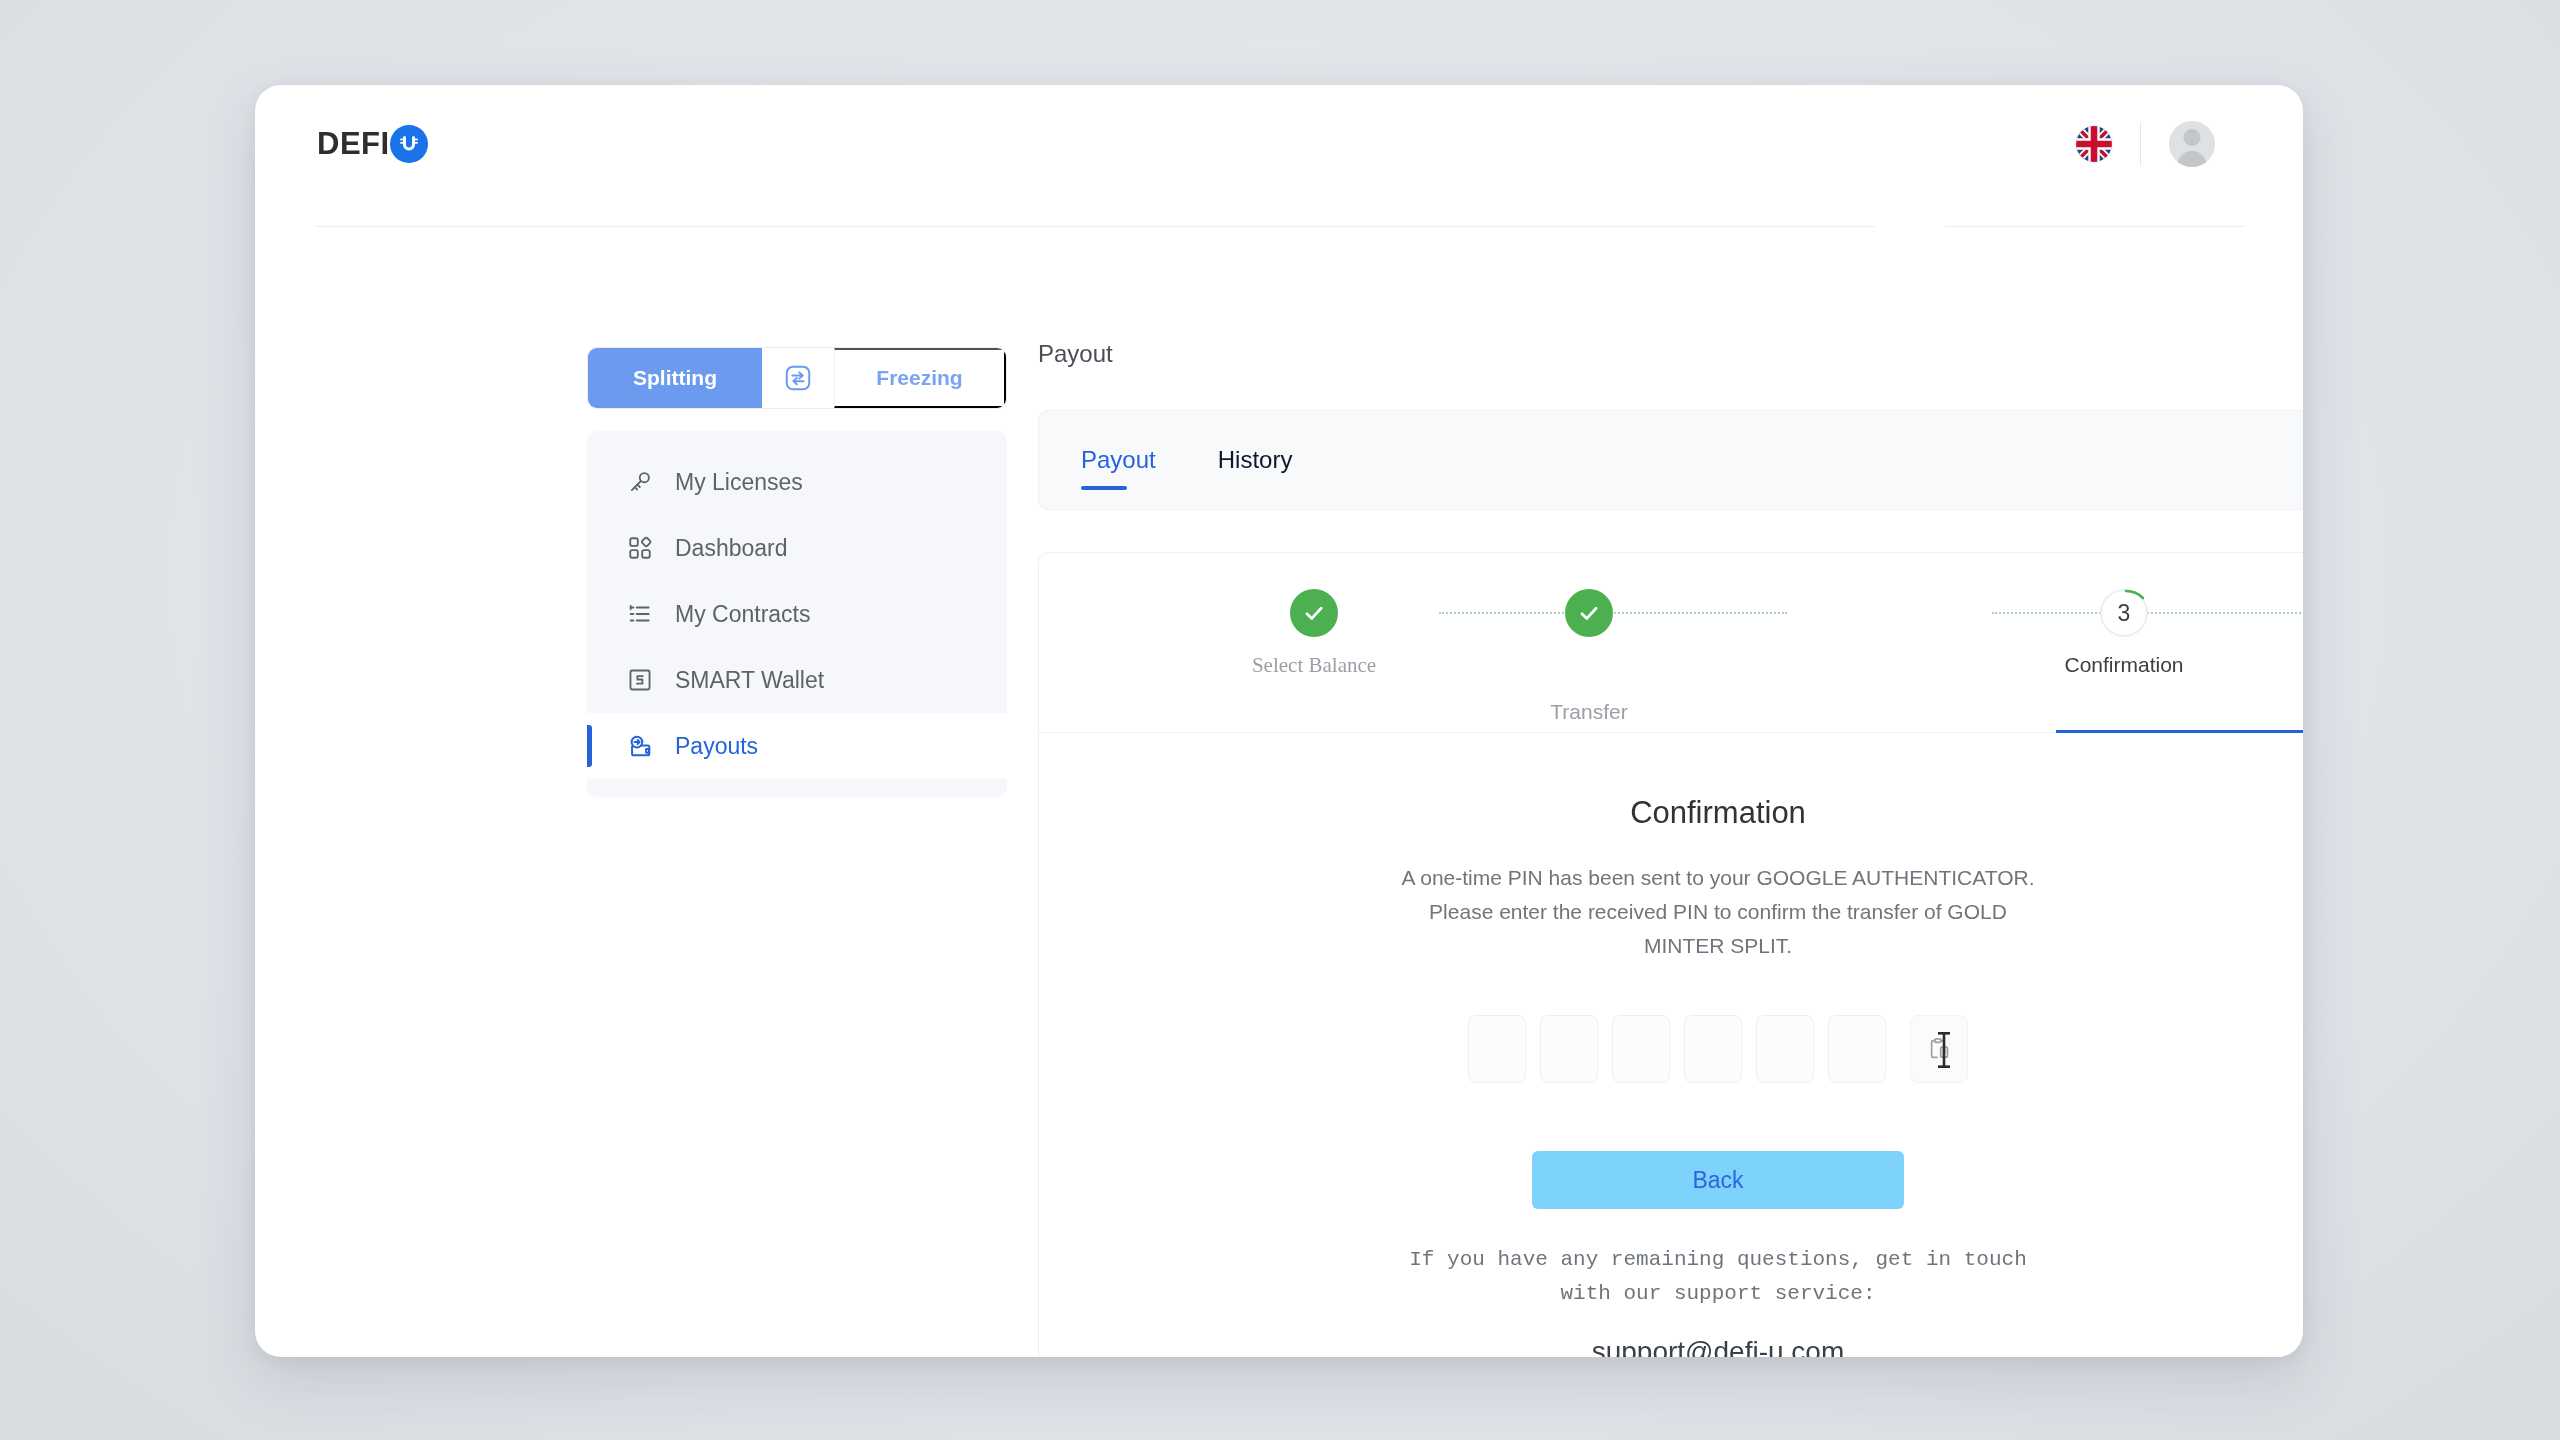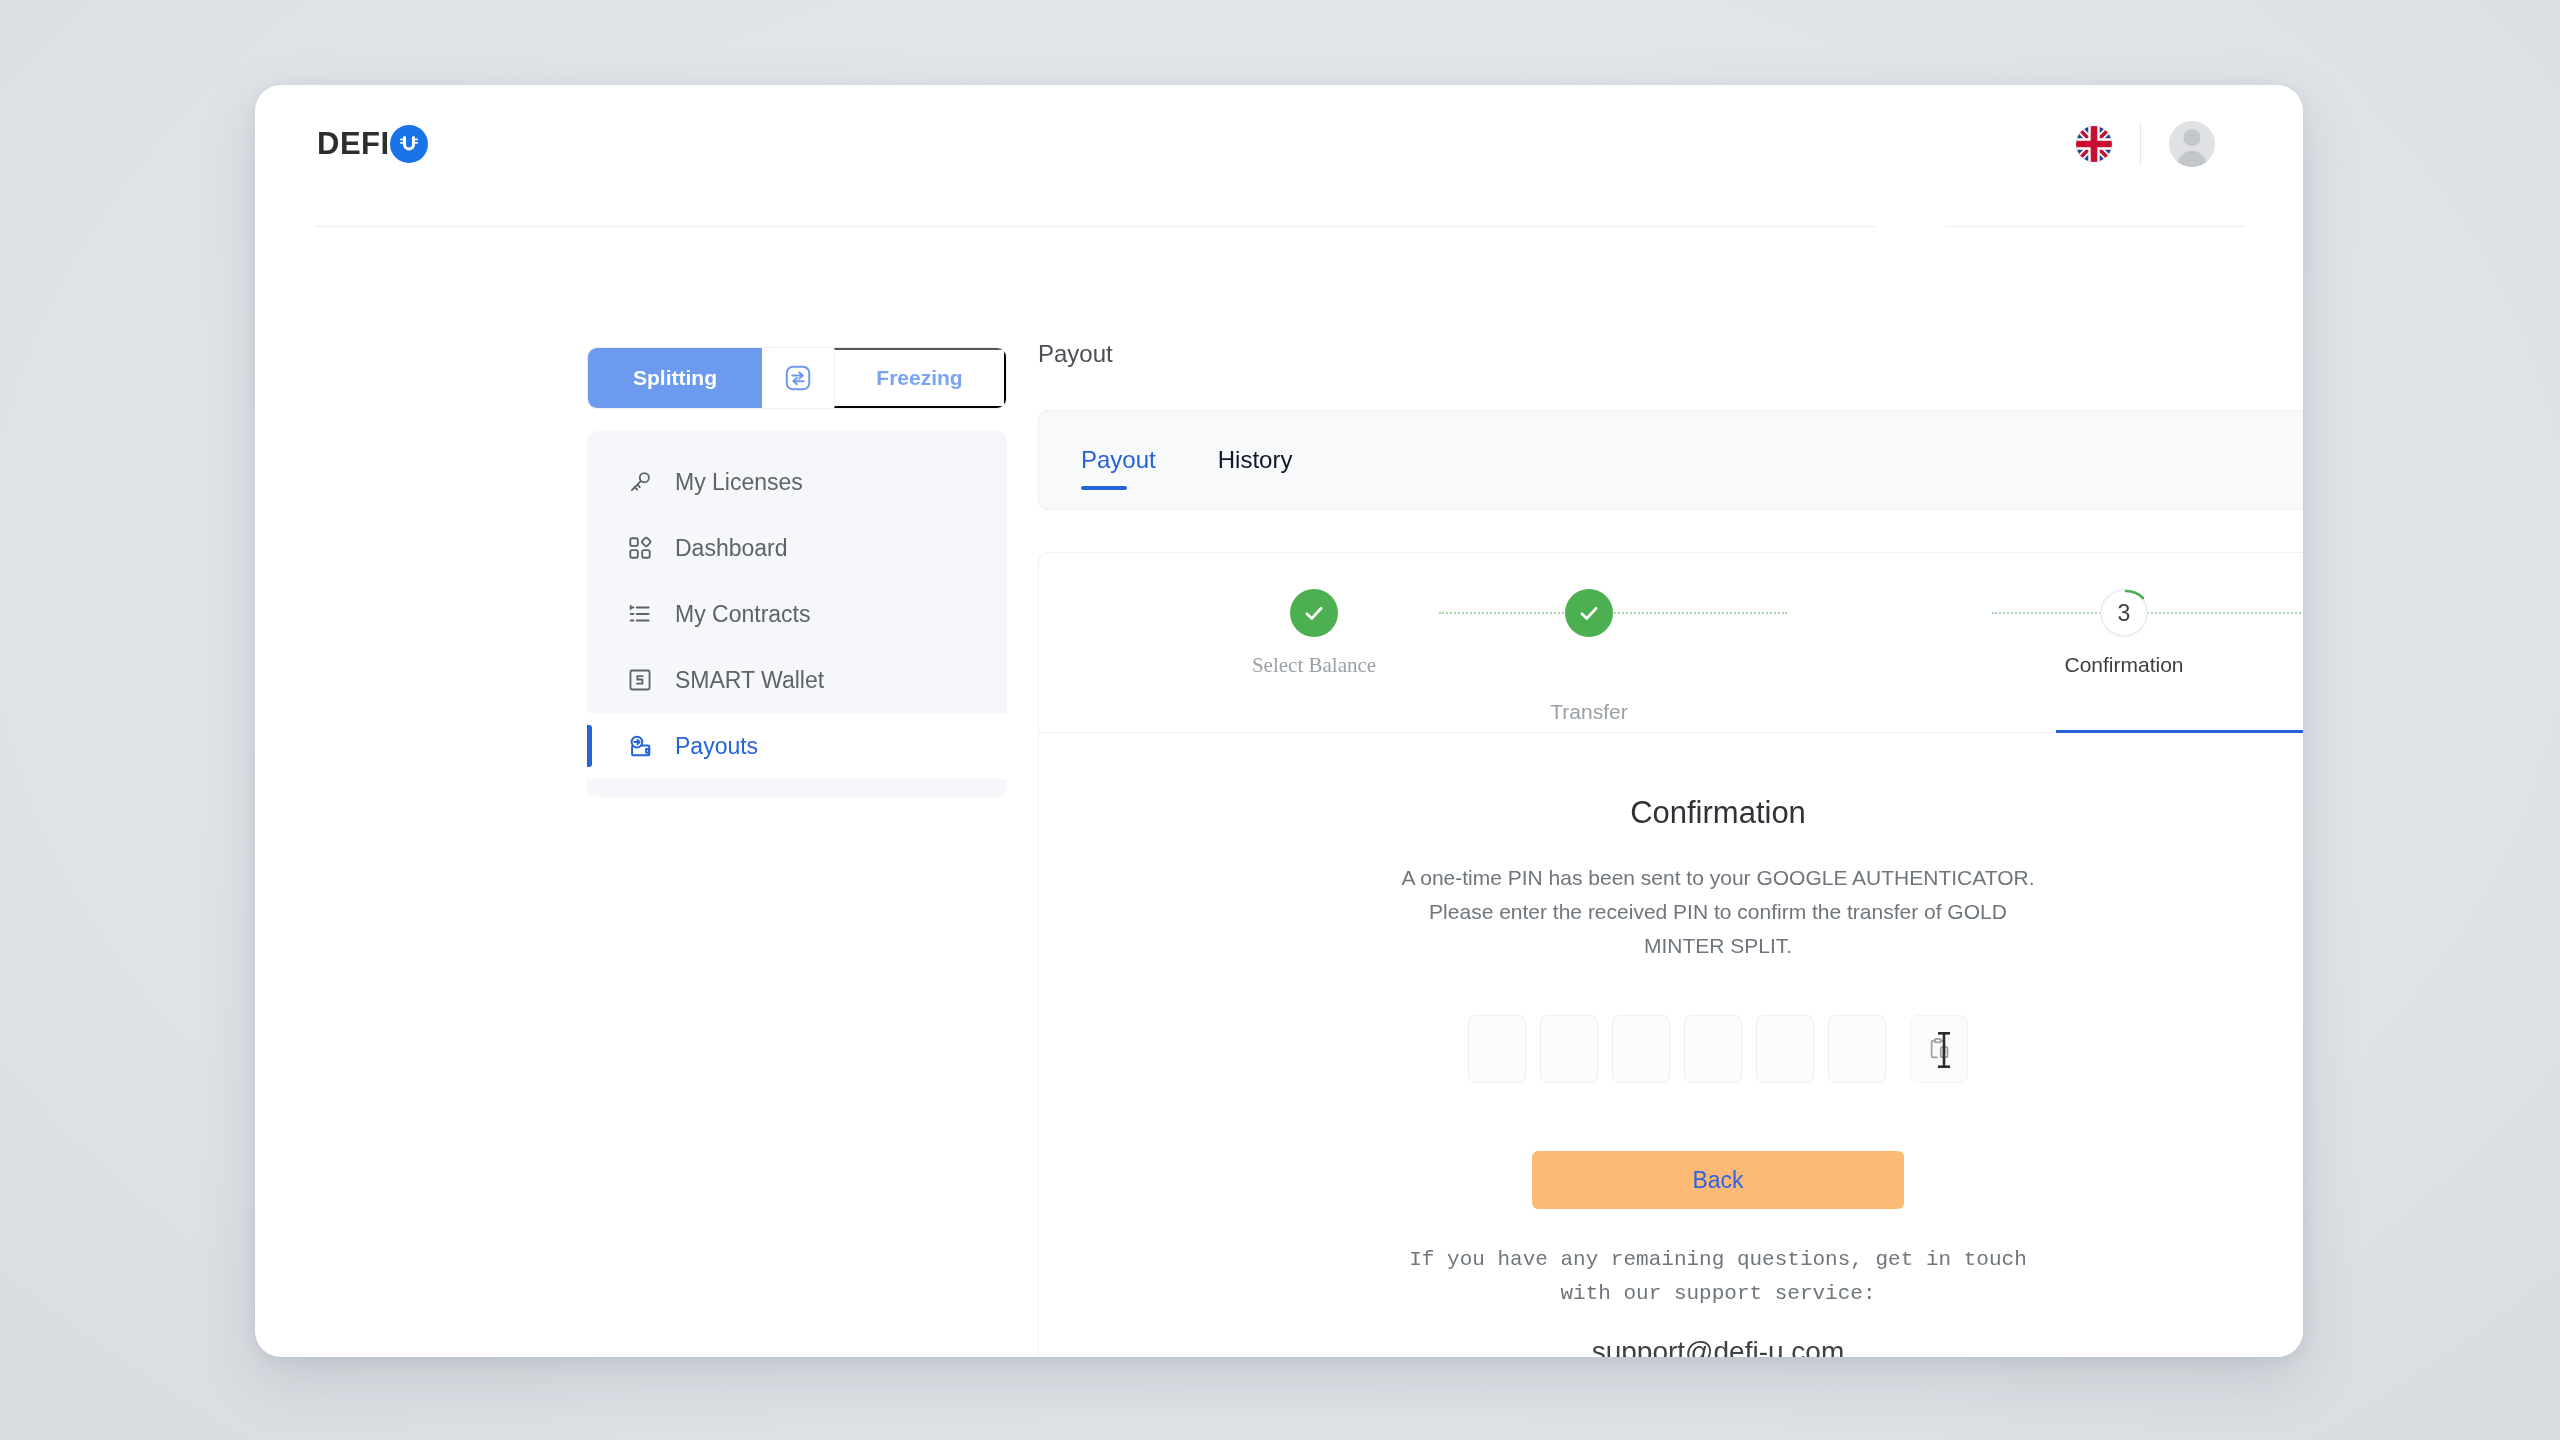--- a/index.html
+++ b/index.html
@@ -239,21 +239,21 @@
   }
   #mouse-cursor {
     position: absolute; left: 27px; top: 16px;
     width: 12px; height: 36px;
     pointer-events: none;
   }
 
   #back-button {
     margin: 68px auto 0;
     width: 372px; height: 58px;
-    background: #fdba74;
+    background: #7dd3fc;
     border: none; border-radius: 6px;
     color: #2f63e0; font-size: 23px;
     display: flex; align-items: center; justify-content: center;
     cursor: pointer;
     font-family: "Liberation Sans", sans-serif;
   }
 
   #support-text {
     margin-top: 34px; font-size: 21px; color: #6f757d; line-height: 1.6;
     width: 620px; margin-left: auto; margin-right: auto; font-family: Liberation Mono, monospace;

